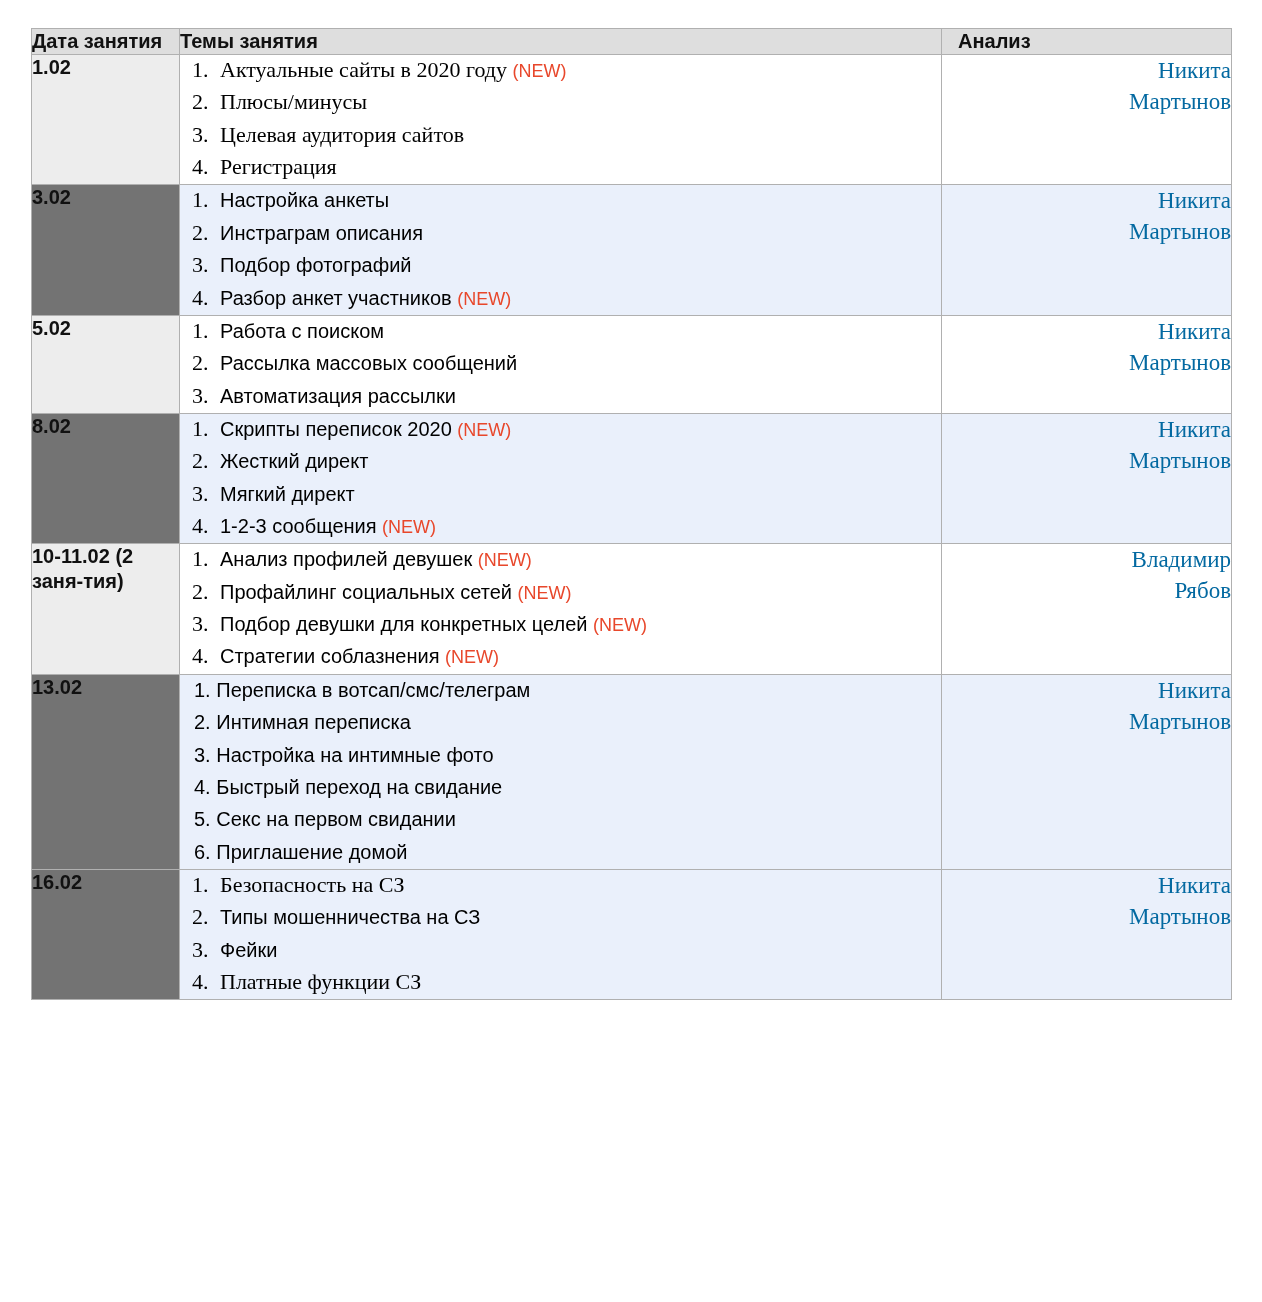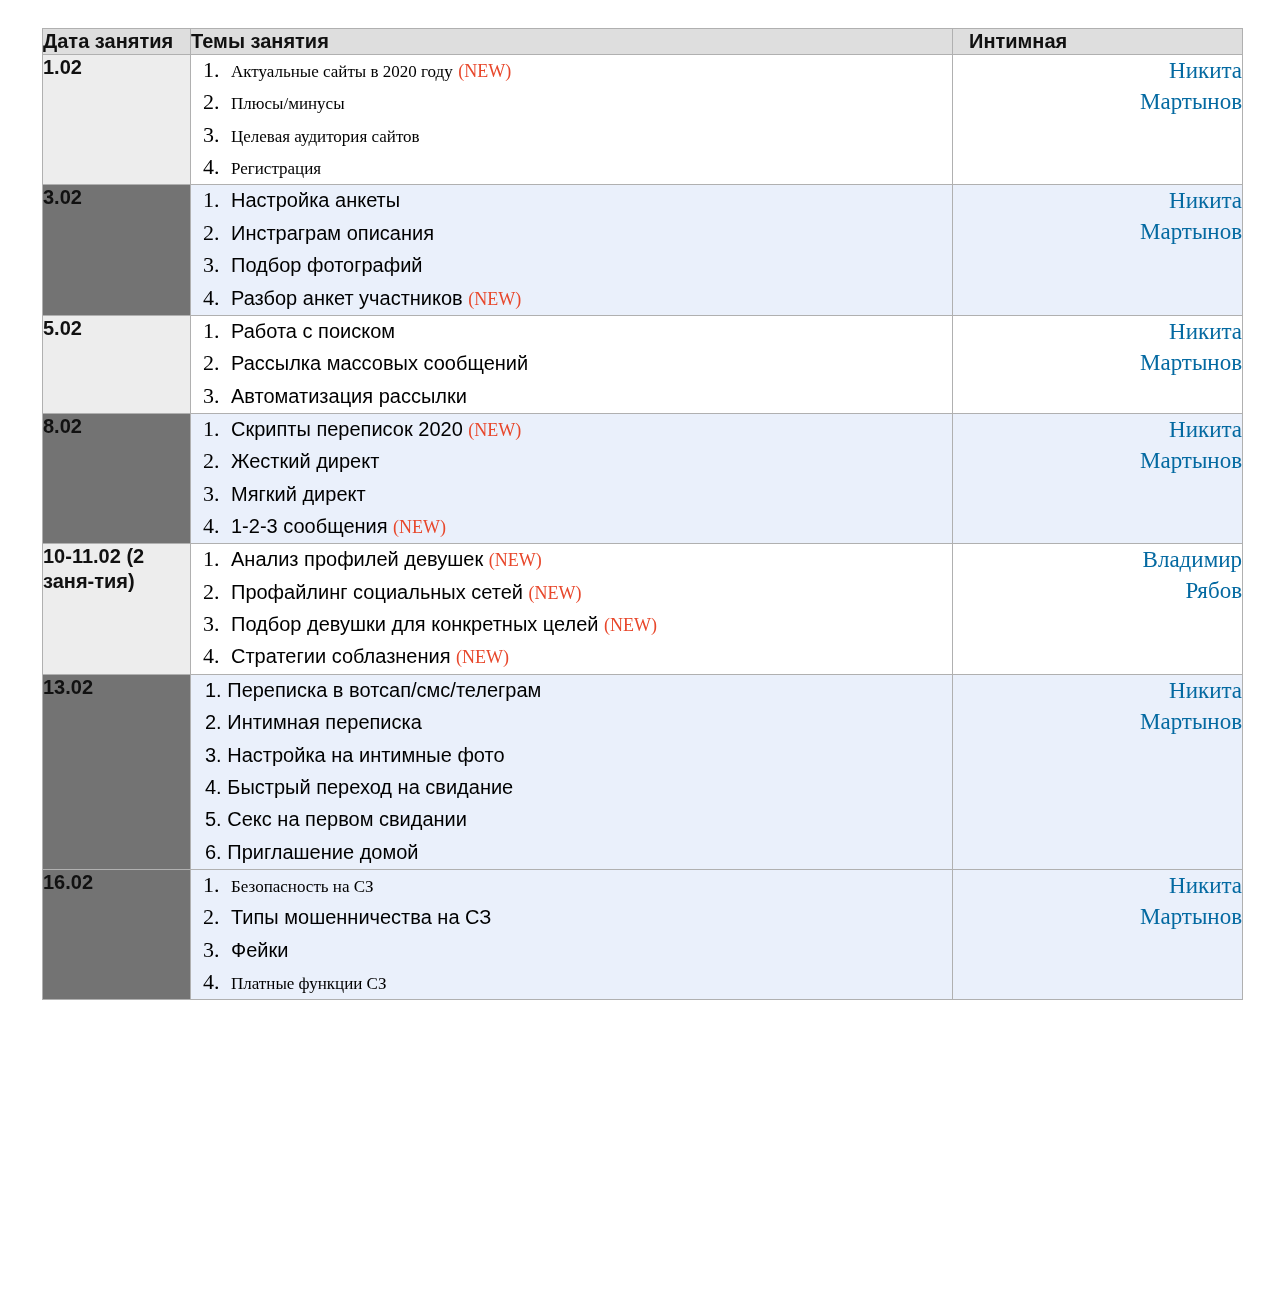--- a/index.html
+++ b/index.html
@@ -7,21 +7,21 @@
     padding: 0;
     background: #ffffff;
   }
   body {
     width: 1262px;
     height: 1302px;
     font-family: "Liberation Sans", sans-serif;
     color: #000000;
   }
   .page {
-    padding: 28px 30px 0 42px;
+    padding: 28px 30px 0 31px;
     box-sizing: border-box;
   }
   table.schedule {
     width: 1200px;
     border-collapse: collapse;
     table-layout: fixed;
   }
   table.schedule col.c-date { width: 148px; }
   table.schedule col.c-topics { width: 762px; }
   table.schedule col.c-host { width: 290px; }
@@ -82,25 +82,25 @@
     line-height: 1.38;
     padding-left: 6px;
     margin: 0 0 2px 0;
   }
   ol.topics li .topic-text {
     font-family: "Liberation Sans", sans-serif;
     font-size: 20px;
   }
   ol.topics li.serif-item .topic-text {
     font-family: "Liberation Serif", serif;
-    font-size: 17px;
+    font-size: 22px;
   }
   .new-badge {
     color: #e8472b;
-    font-family: Liberation Serif, serif;
+    font-family: Liberation Sans, sans-serif;
     font-size: 18px;
     white-space: nowrap;
   }
   
   ol.topics.manual {
     list-style: none;
     padding-left: 14px;
   }
   ol.topics.manual li {
     padding-left: 0;
@@ -117,21 +117,21 @@
   <table class="schedule">
     <colgroup>
       <col class="c-date">
       <col class="c-topics">
       <col class="c-host">
     </colgroup>
     <thead>
       <tr>
         <th class="th-date">Дата занятия</th>
         <th class="th-topics">Темы занятия</th>
-        <th class="th-host">Интимная</th>
+        <th class="th-host">Анализ</th>
       </tr>
     </thead>
     <tbody id="tbody">
         <tr>
           <td class="date-cell">1.02</td>
           <td class="topics-cell">
             <ol class="topics">
               <li class="serif-item"><span class="topic-text">Актуальные сайты в 2020 году</span> <span class="new-badge"> (NEW)</span></li>
               <li class="serif-item"><span class="topic-text">Плюсы/минусы</span></li>
               <li class="serif-item"><span class="topic-text">Целевая аудитория сайтов</span></li>

